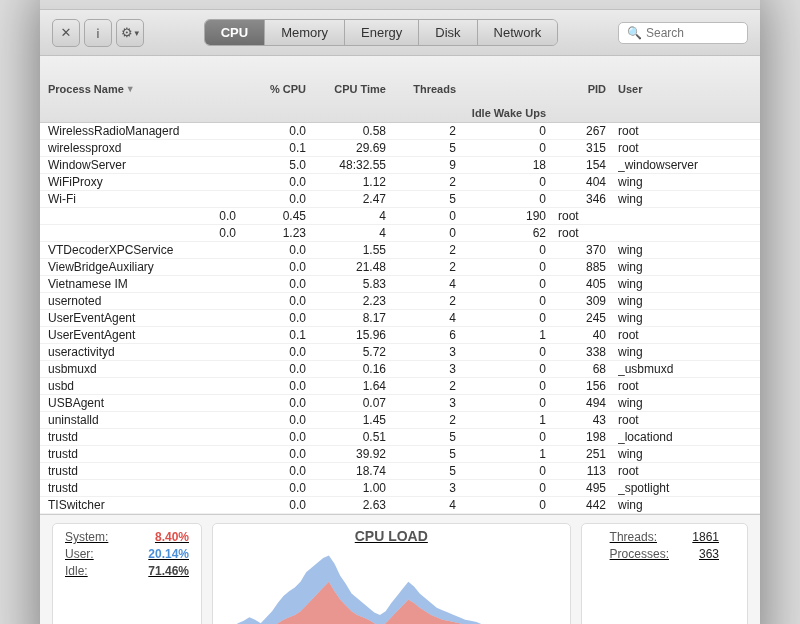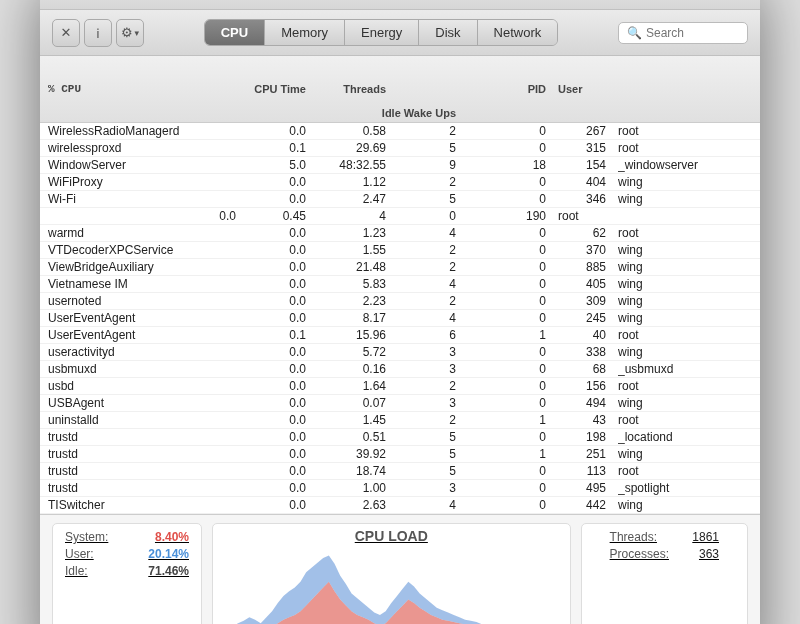--- a/index.html
+++ b/index.html
@@ -289,21 +289,25 @@
 
     <div class="search-box">
       <span class="search-icon">🔍</span>
       <input class="search-input" type="text" placeholder="Search" style="">
     </div>
   </div>
 
   <div class="content">
 
     <div class="table-header">
-      <div class="col-header" style="justify-content:flex-start; padding-right:12px;font-family:Liberation Mono, monospace;">
+      <div class="col-header">
+        <span>Process Name</span>
+        <span class="sort-arrow">▼</span>
+      </div>
+      <div class="col-header" style="justify-content:flex-end; padding-right:12px;">
         <span>% CPU</span>
       </div>
       <div class="col-header" style="justify-content:flex-end; padding-right:12px;">
         <span>CPU Time</span>
       </div>
       <div class="col-header" style="justify-content:flex-end; padding-right:12px;">
         <span>Threads</span>
       </div>
       <div class="col-header" style="justify-content:flex-end; padding-right:12px;margin-top:48px;">
         <span>Idle Wake Ups</span>
@@ -374,23 +378,20 @@
   </div>
           <div class="table-row">
     <div class="cell cell-num">0.0</div>
     <div class="cell cell-num">0.45</div>
     <div class="cell cell-num">4</div>
     <div class="cell cell-num">0</div>
     <div class="cell cell-num">190</div>
     <div class="cell">root</div>
   </div>
           <div class="table-row">
-    <div class="cell process-name">
-      <span>warmd</span>
-    </div>
     <div class="cell cell-num">0.0</div>
     <div class="cell cell-num">1.23</div>
     <div class="cell cell-num">4</div>
     <div class="cell cell-num">0</div>
     <div class="cell cell-num">62</div>
     <div class="cell">root</div>
   </div>
           <div class="table-row">
     <div class="cell process-name">
       <span>VTDecoderXPCService</span>

